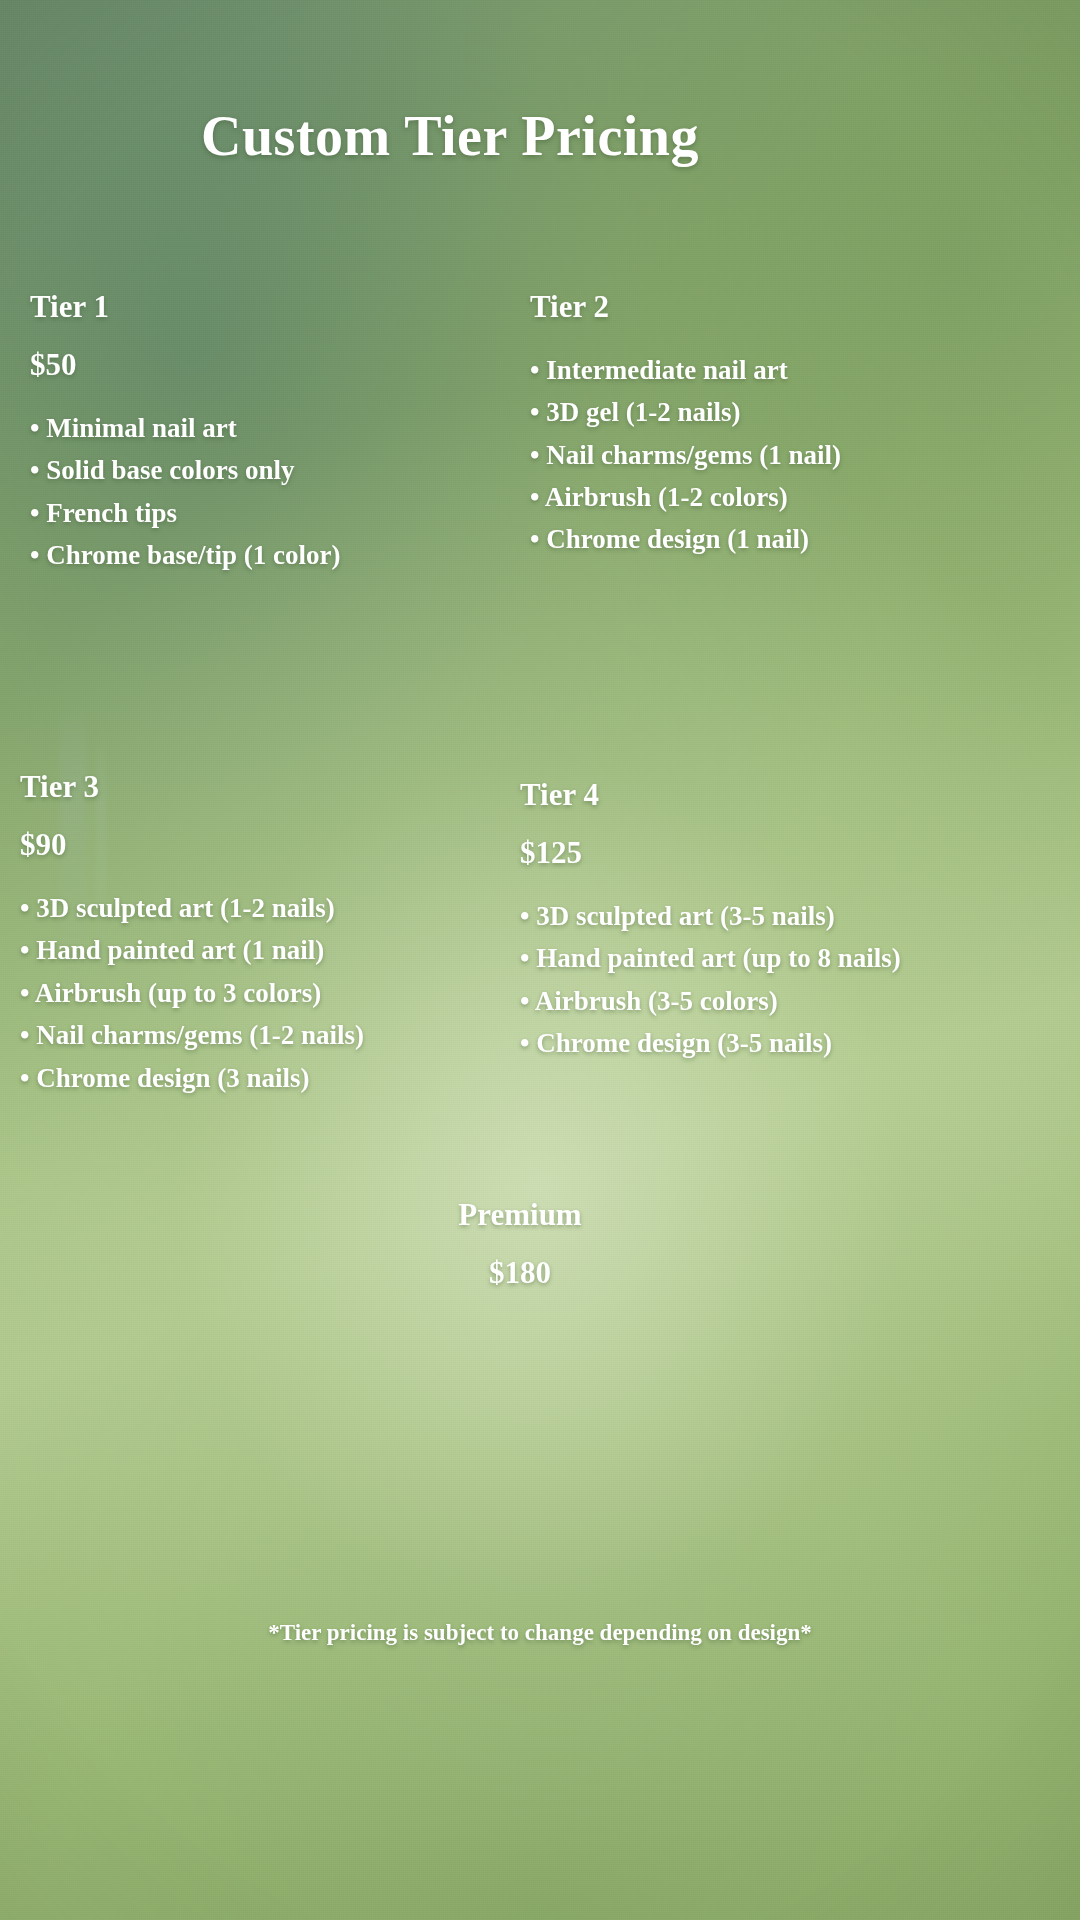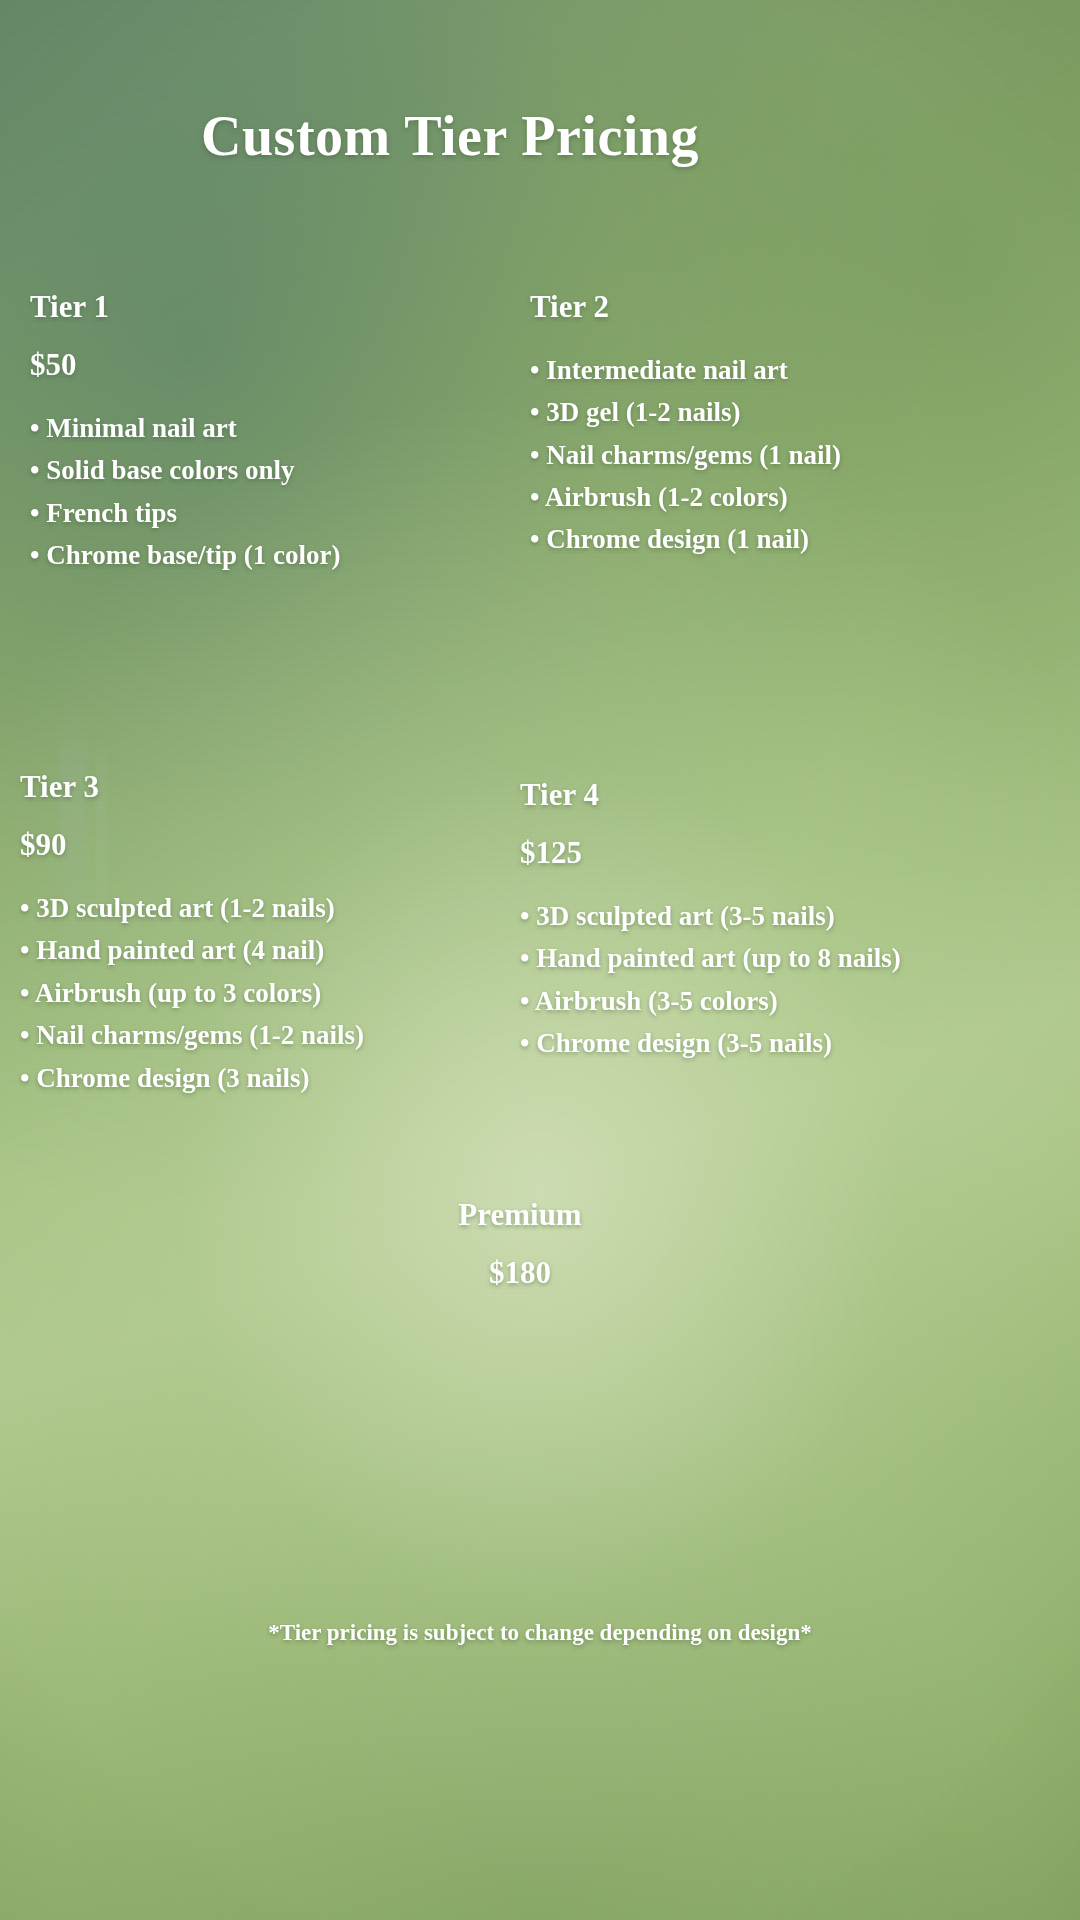--- a/index.html
+++ b/index.html
@@ -181,21 +181,21 @@
         <li>• Airbrush  (1-2 colors)</li>
         <li>• Chrome design (1 nail)</li>
       </ul>
     </div>
 
     <div class="tier" id="tier3">
       <div class="tier-name">Tier 3</div>
       <div class="tier-price">$90</div>
       <ul class="tier-list">
         <li>• 3D sculpted art  (1-2 nails)</li>
-        <li>• Hand painted art  (4 nail)</li>
+        <li>• Hand painted art  (1 nail)</li>
         <li>• Airbrush  (up to 3 colors)</li>
         <li>• Nail charms/gems  (1-2 nails)</li>
         <li>• Chrome design (3 nails)</li>
       </ul>
     </div>
 
     <div class="tier" id="tier4">
       <div class="tier-name">Tier 4</div>
       <div class="tier-price">$125</div>
       <ul class="tier-list">

